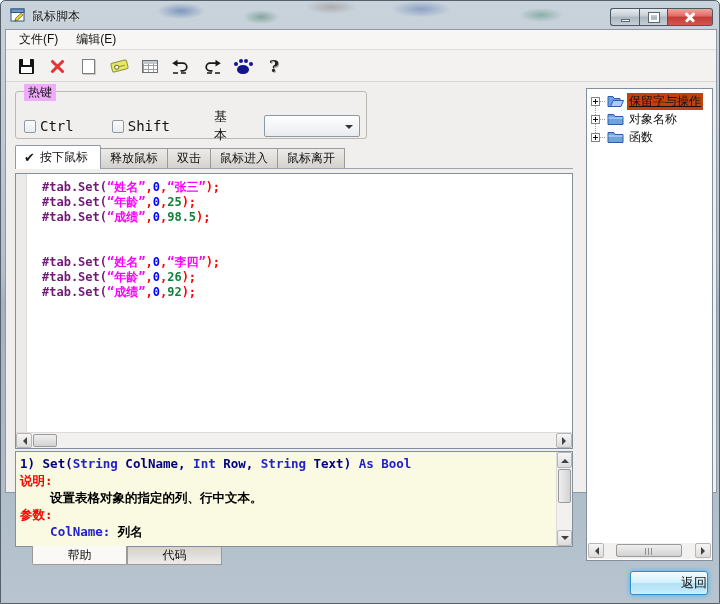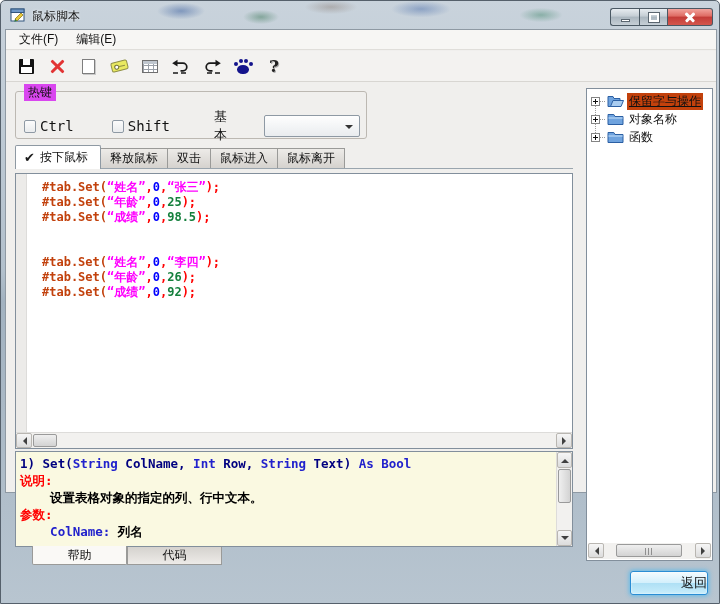--- a/index.html
+++ b/index.html
@@ -73,21 +73,21 @@
   .icon-paw::after { content:""; position:absolute; left:1px; top:3px; width:4px; height:4px;
     border-radius:50%; background:#14148C;
     box-shadow:5px -3px 0 #14148C, 10px -3px 0 #14148C, 15px 0 0 #14148C; }
   .icon-help { font-family:"DejaVu Serif",serif; font-size:17px; font-weight:bold; color:#222;
     text-shadow:1px 1px 0 #ABABAB; line-height:1; }
   
   .main { position:absolute; left:0; top:52px; right:0; bottom:0; }
   
   .groupbox { position:absolute; left:9px; top:9px; width:352px; height:48px;
     border:1px solid #BCB8B2; border-radius:3px; }
-  .groupbox-legend { position:absolute; left:8px; top:-8px; padding:0 4px; background:#d946ef;
+  .groupbox-legend { position:absolute; left:8px; top:-8px; padding:0 4px; background:#f0abfc;
     font-size:12px; color:#111; }
   .gb-row { position:absolute; left:8px; top:16px; right:6px; display:flex; align-items:center; }
   .checkbox { width:13px; height:13px; border:1px solid #8E99A4; border-radius:2px;
     background:linear-gradient(180deg,#FCFCFC,#E9EBED); box-shadow:inset 0 0 1px #fff; }
   .cb-label { font-size:14px; font-family:"DejaVu Sans Mono",monospace; margin-left:4px; color:#111; }
   .basic-label { font-size:13px; color:#111; margin-left:44px; }
   .combo { position:relative; margin-left:26px; width:106px; height:22px; border:1px solid #8E99A4;
     border-radius:2px; background:linear-gradient(180deg,#FEFEFE,#E9ECEF); }
   .combo-value { position:absolute; left:5px; top:4px; font-size:12px; color:#111; }
   .combo-arrow { position:absolute; right:6px; top:9px; width:0; height:0;
@@ -103,21 +103,21 @@
     border-bottom:none; border-radius:2px 2px 0 0; padding:0 12px 0 8px; }
   .tab-check { color:#1A1A1A; font-weight:bold; font-size:13px; margin-right:5px; }
   
   .editor { position:absolute; left:9px; top:91px; width:558px; height:276px;
     background:#fff; border:1px solid #828F9C; }
   .gutter { position:absolute; left:0; top:0; bottom:16px; width:11px; background:#ECEBE9;
     border-right:1px solid #DDDCDA; }
   .code-area { position:absolute; left:12px; top:0; right:0; bottom:16px; overflow:hidden;
     padding:6px 0 0 14px; font-family:"DejaVu Sans Mono","Liberation Mono",monospace;
     font-weight:bold; font-size:12px; line-height:15px; white-space:pre; }
-  .c-k { color:#c2410c; } .c-s { color:#FF00FF; } .c-p { color:#FF0000; }
+  .c-k { color:#701a75; } .c-s { color:#FF00FF; } .c-p { color:#FF0000; }
   .c-i { color:#0000FF; } .c-n { color:#15803d; }
   
   .hscroll { position:absolute; left:0; right:0; bottom:0; height:16px; background:#F2F1EF;
     border-top:1px solid #DDDCDA; }
   .sb-btn { position:absolute; top:0; width:16px; height:15px;
     background:linear-gradient(180deg,#F6F6F6,#DCDCDC); border:1px solid #B9B6B1; border-radius:2px;
     display:flex; align-items:center; justify-content:center; }
   .sb-btn.left { left:0; } .sb-btn.right { right:0; }
   .tri-left { width:0; height:0; border:4px solid transparent; border-right-color:#404040; margin-left:-3px; }
   .tri-right { width:0; height:0; border:4px solid transparent; border-left-color:#404040; margin-right:-3px; }

